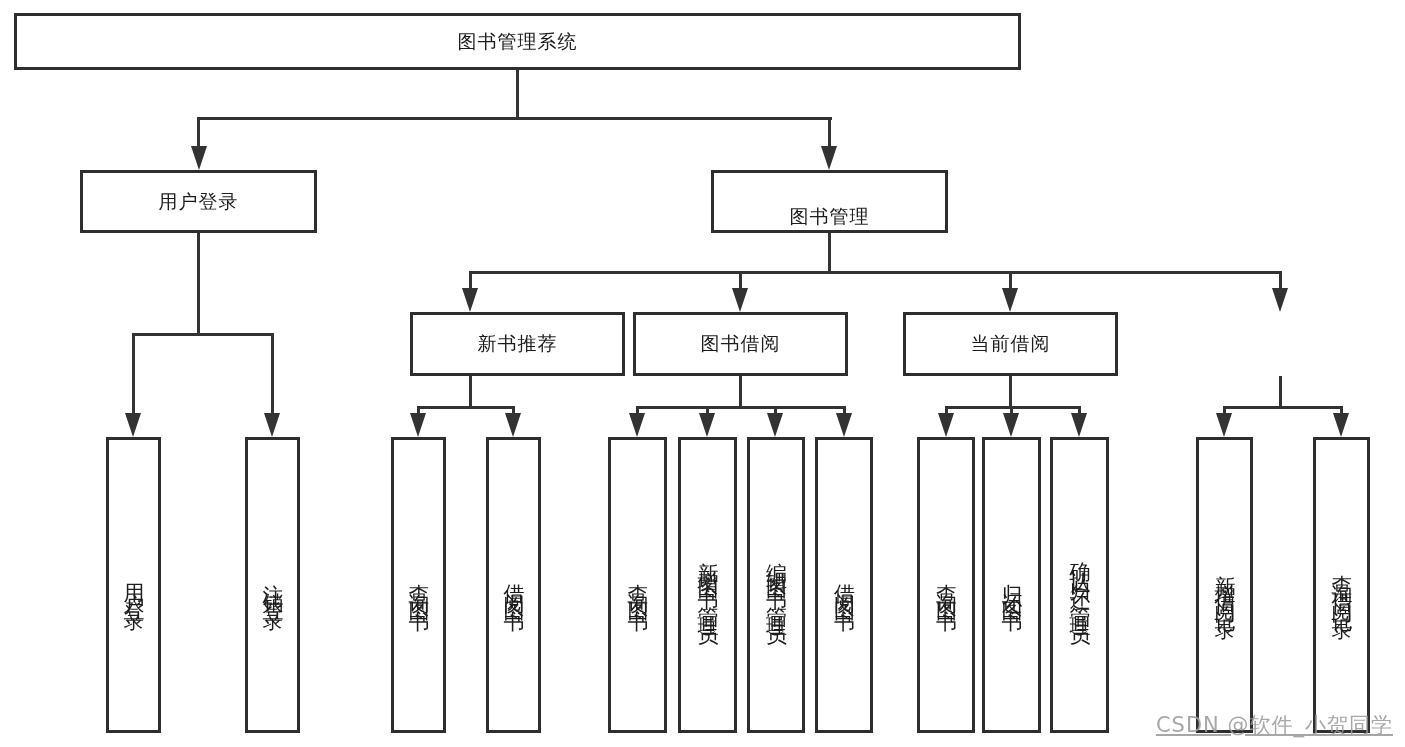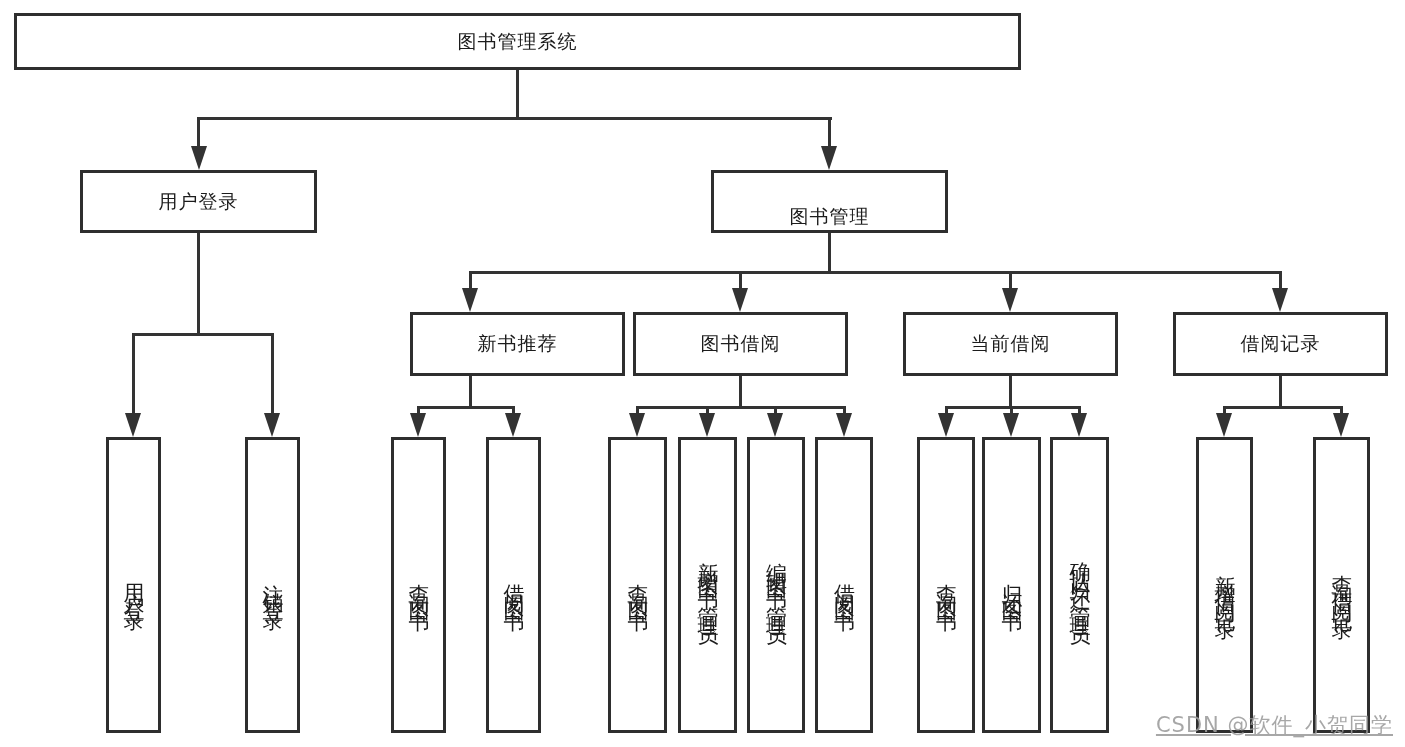--- a/index.html
+++ b/index.html
@@ -88,23 +88,20 @@
   </div>
 
   <div class="hbox" style="left:633px;top:312px;width:215px;height:64px;">
     <span>图书借阅</span>
   </div>
 
   <div class="hbox" style="left:903px;top:312px;width:215px;height:64px;font-family:Liberation Serif, serif;">
     <span>当前借阅</span>
   </div>
 
-  <div class="hbox" style="left:1173px;top:312px;width:215px;height:64px;">
-    <span>借阅记录</span>
-  </div>
 
   <div class="vbox" style="left:106px;width:55px;">
     <span>用户登录</span>
   </div>
   <div class="vbox" style="left:245px;width:55px;">
     <span>注销登录</span>
   </div>
 
   <div class="vbox" style="left:391px;width:55px;">
     <span>查询图书</span>

